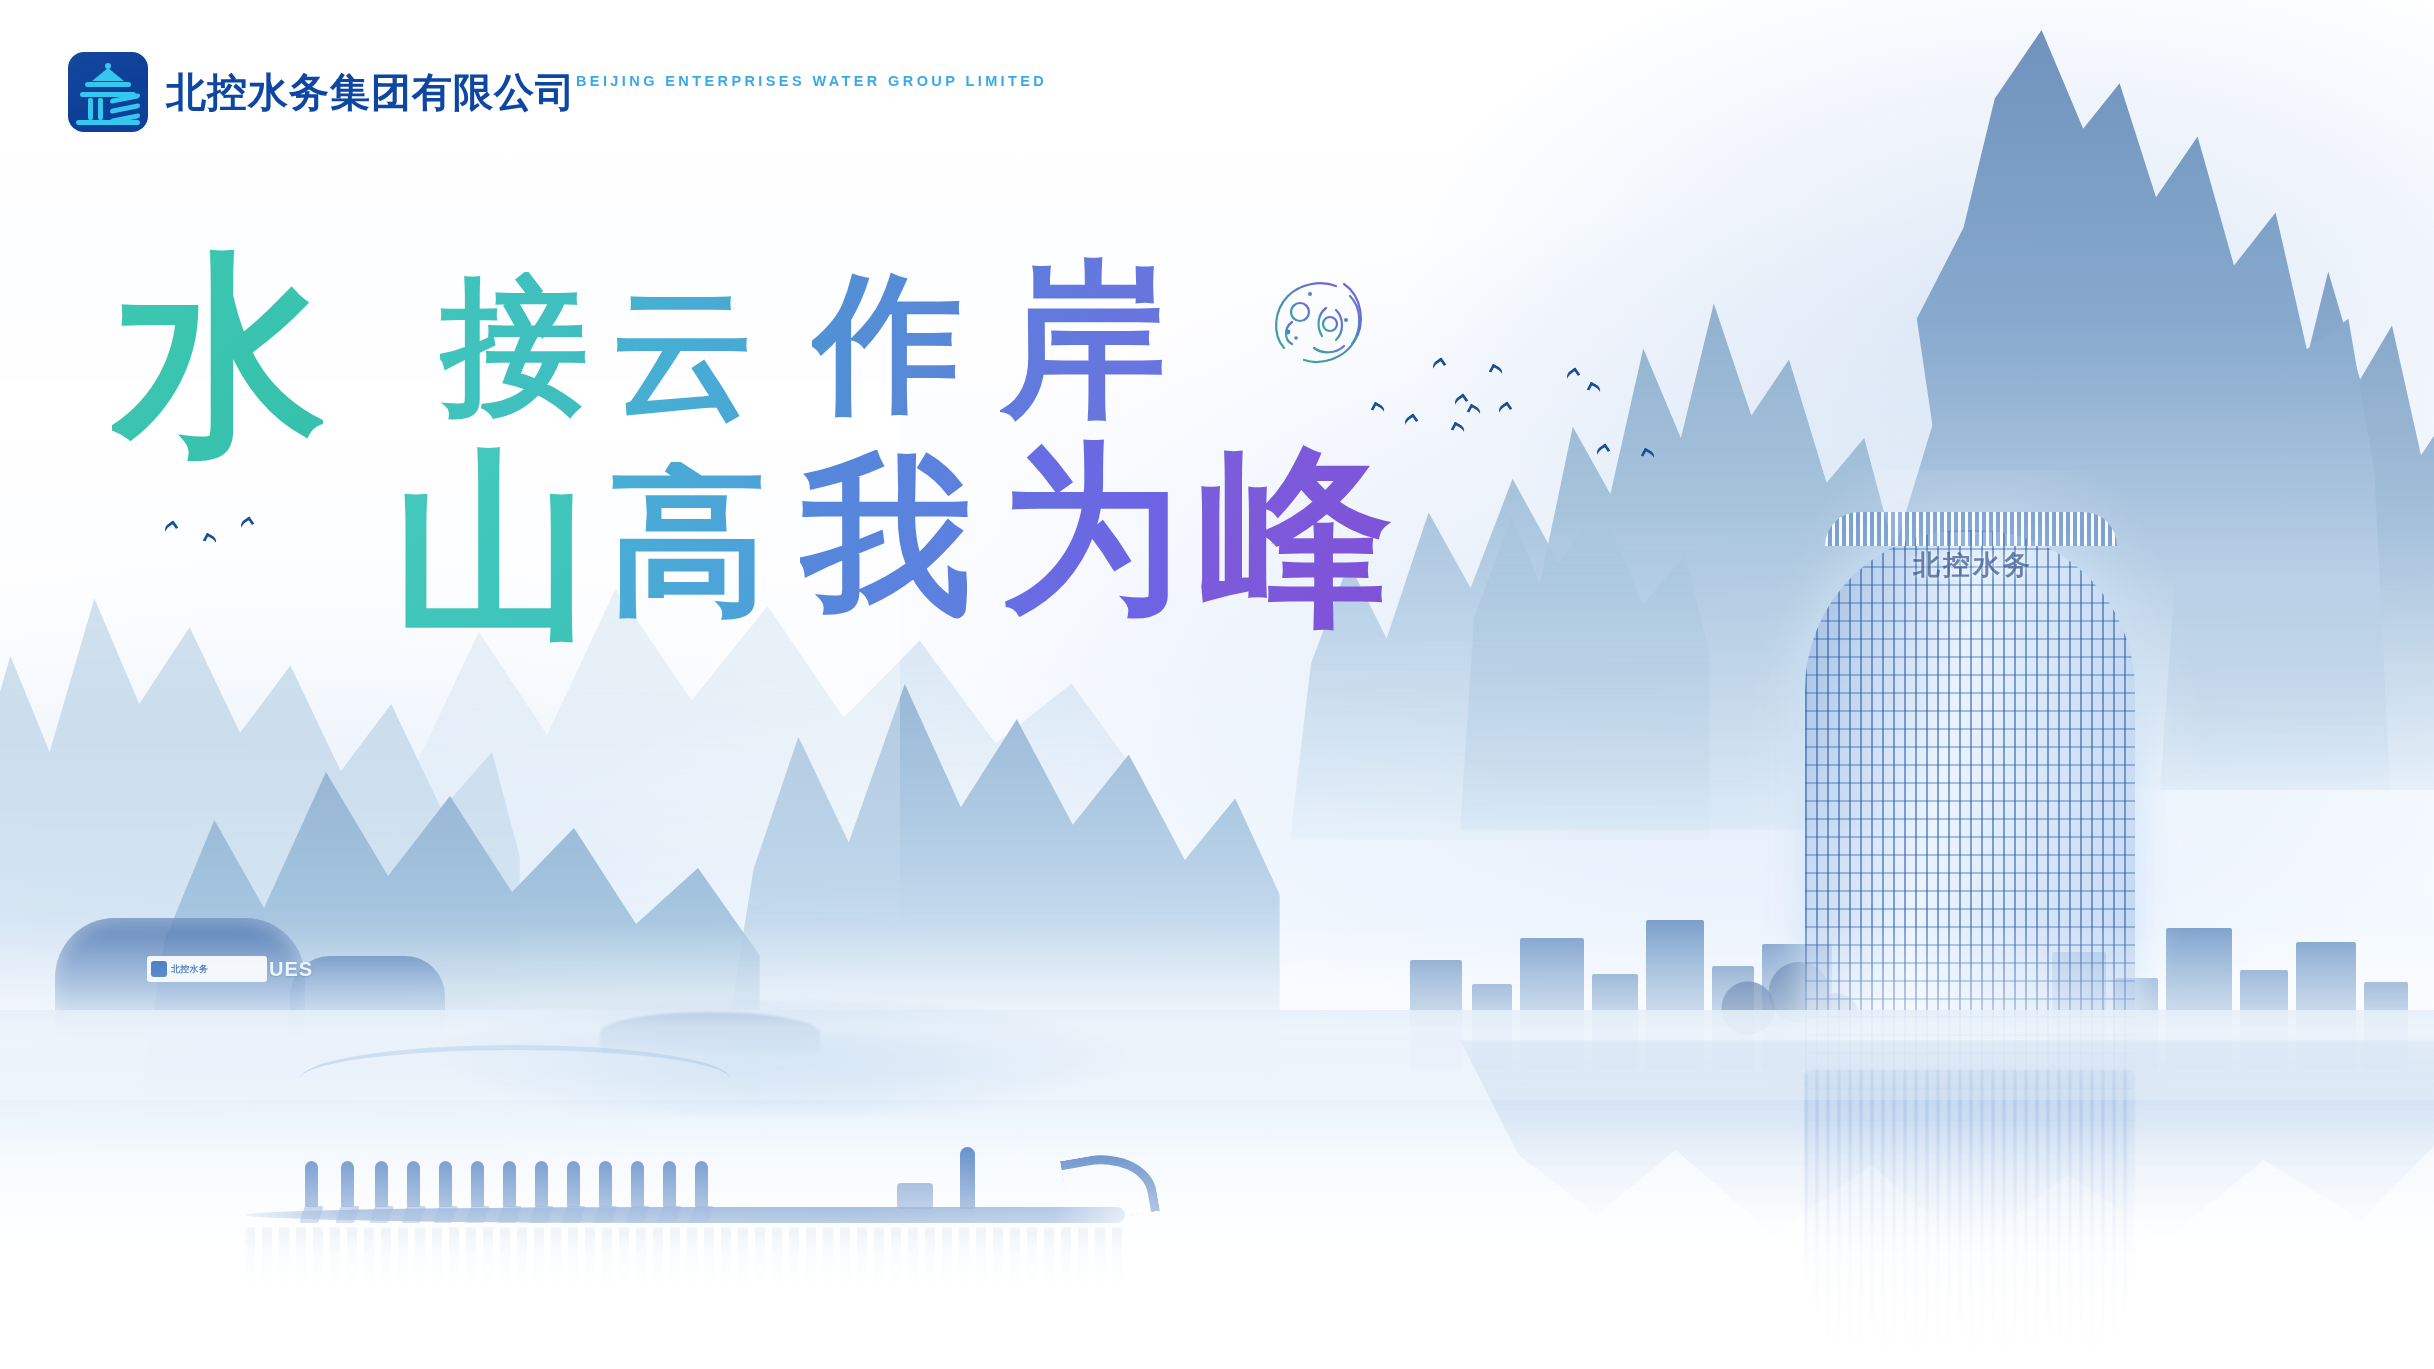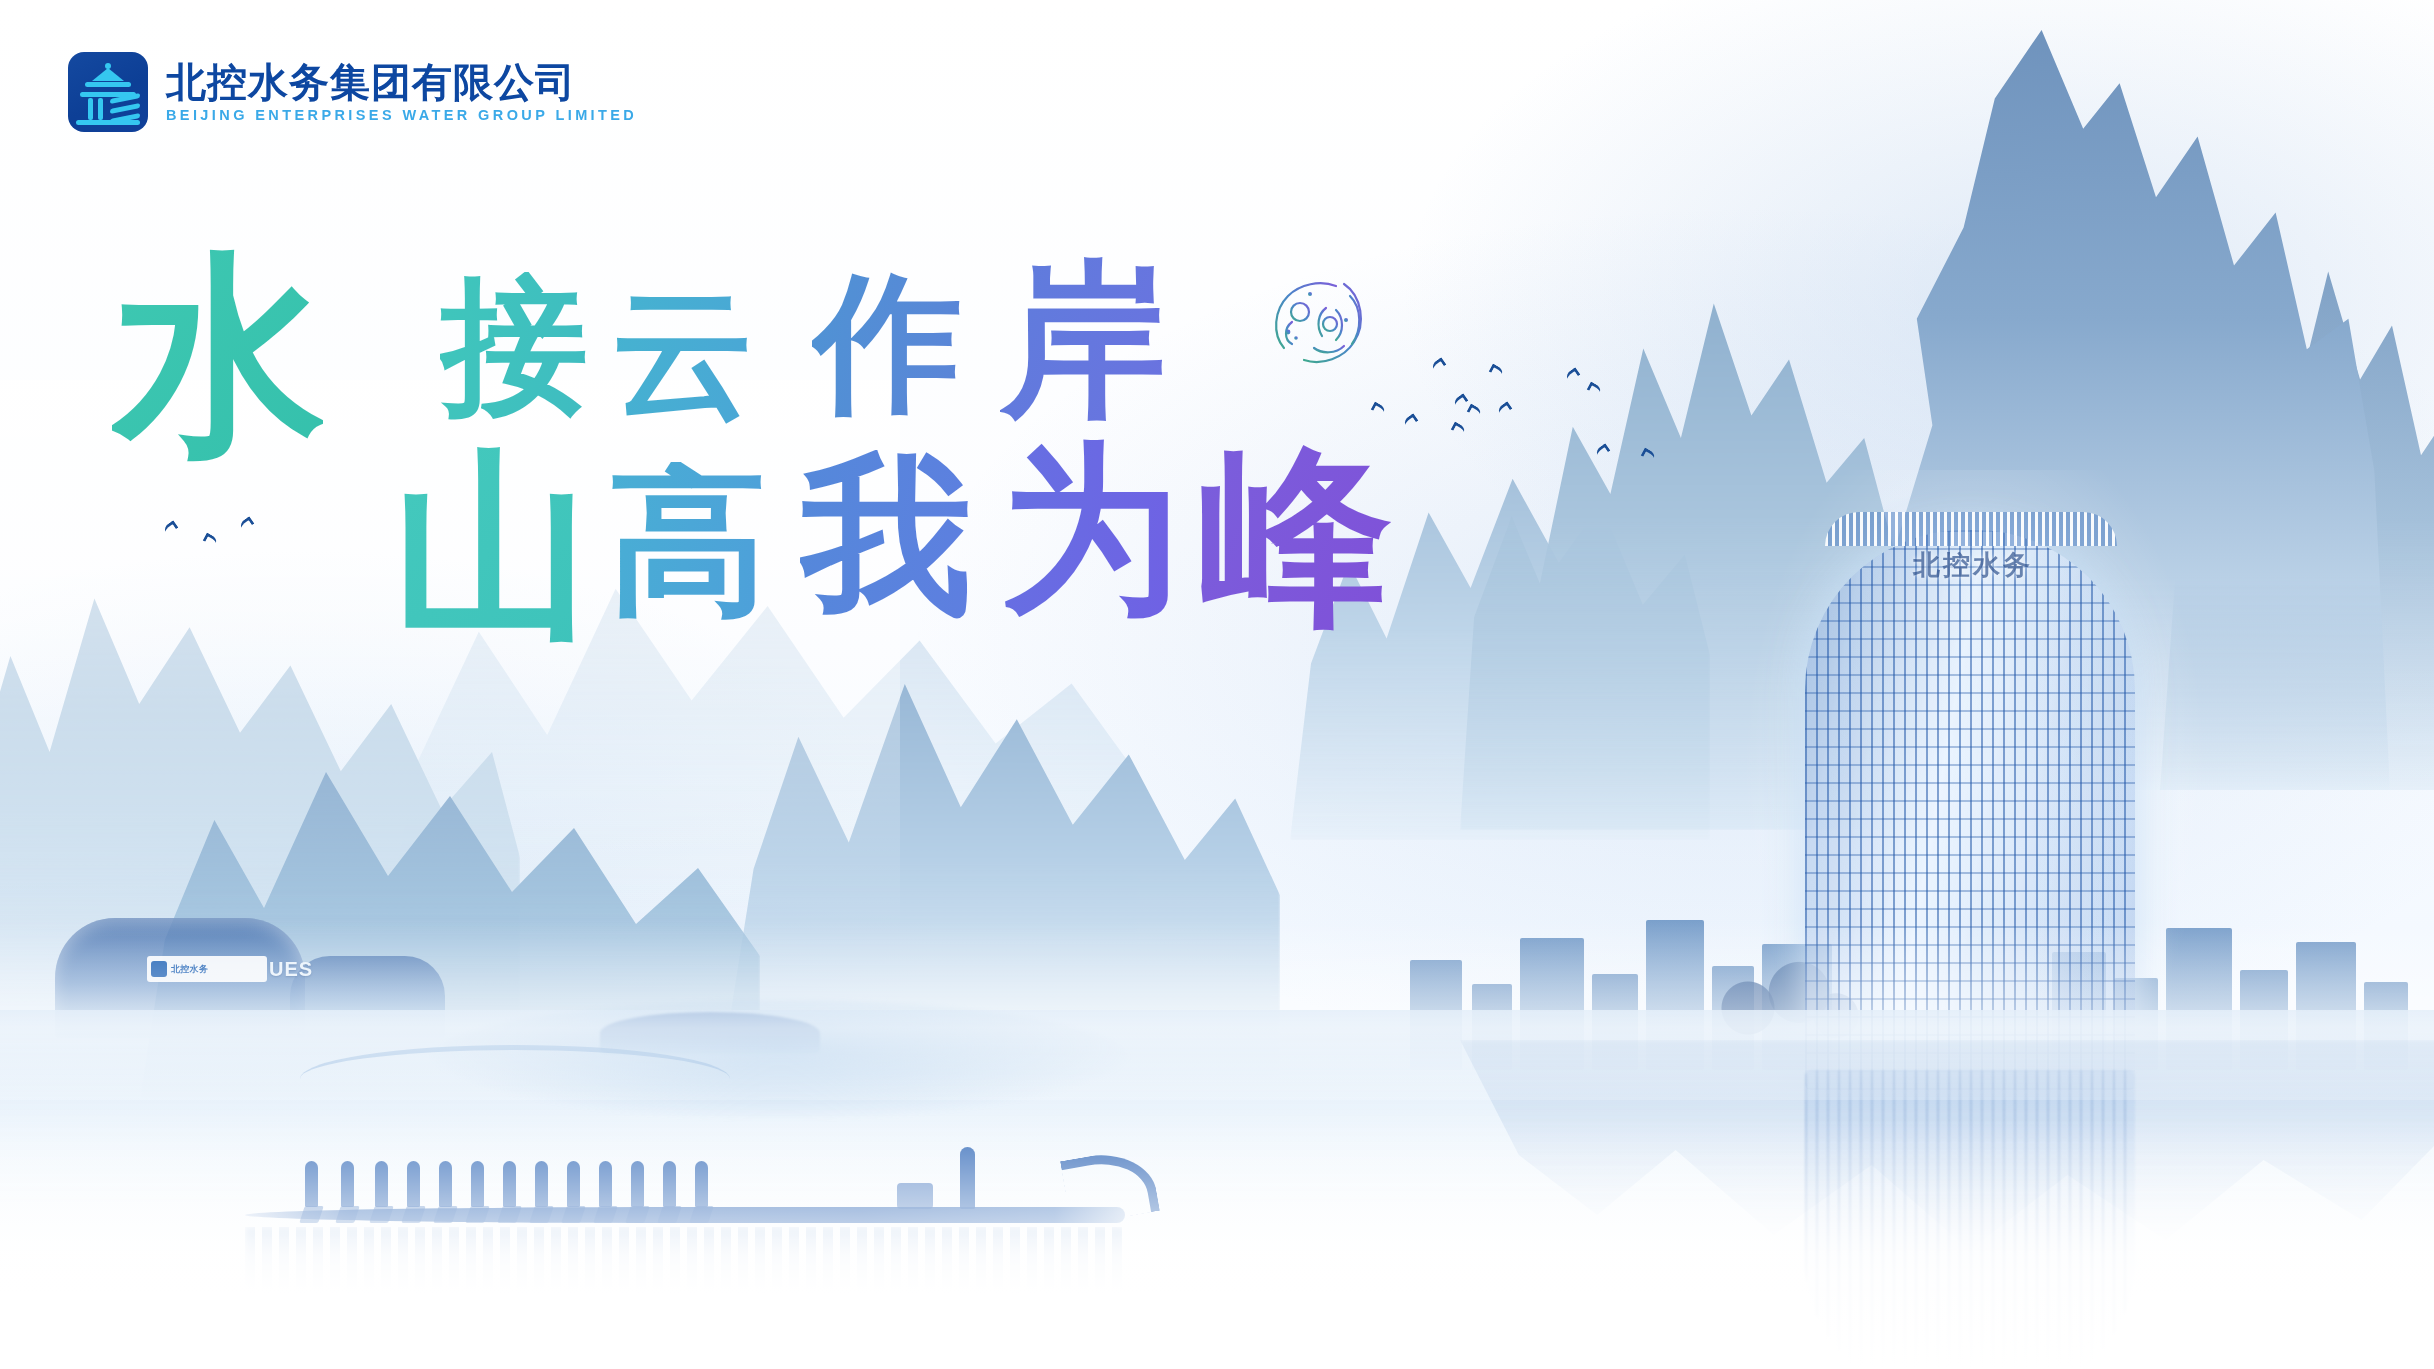--- a/index.html
+++ b/index.html
@@ -267,21 +267,21 @@
   .lm-bar{ position:absolute; left:50%; transform:translateX(-50%); height:5px;border-radius:3px;background:#35c7f0; }
   .lm-b1{ top:30px; width:46px; }
   .lm-b2{ top:40px; width:56px; }
   .lm-col{ position:absolute; top:46px; width:5px;height:22px;background:#35c7f0;border-radius:2px; }
   .lm-c1{ left:20px; } .lm-c2{ left:30px; }
   .lm-wave{ position:absolute; right:8px; width:30px;height:5px;border-radius:3px;background:#35c7f0;
     transform:skewY(-11deg); }
   .lm-w1{ top:44px; } .lm-w2{ top:54px; } .lm-w3{ top:64px; }
   .lm-base{ position:absolute; left:8px; bottom:7px; width:64px;height:5px;border-radius:3px;background:#35c7f0; }
 
-  .logo-text{ display:flex; flex-direction:column; justify-content:center; }
+  .logo-text{ display:flex; flex-direction:row; justify-content:center; }
   .logo-cn{
     font-size:40px; font-weight:bold; color:#0d47a1;
     letter-spacing:1px; line-height:1.12;
   }
   .logo-en{
     font-size:14.5px; font-weight:bold; color:#3aa9e8;
     letter-spacing:3.4px; line-height:1.25; margin-top:2px;
   }
 
   

